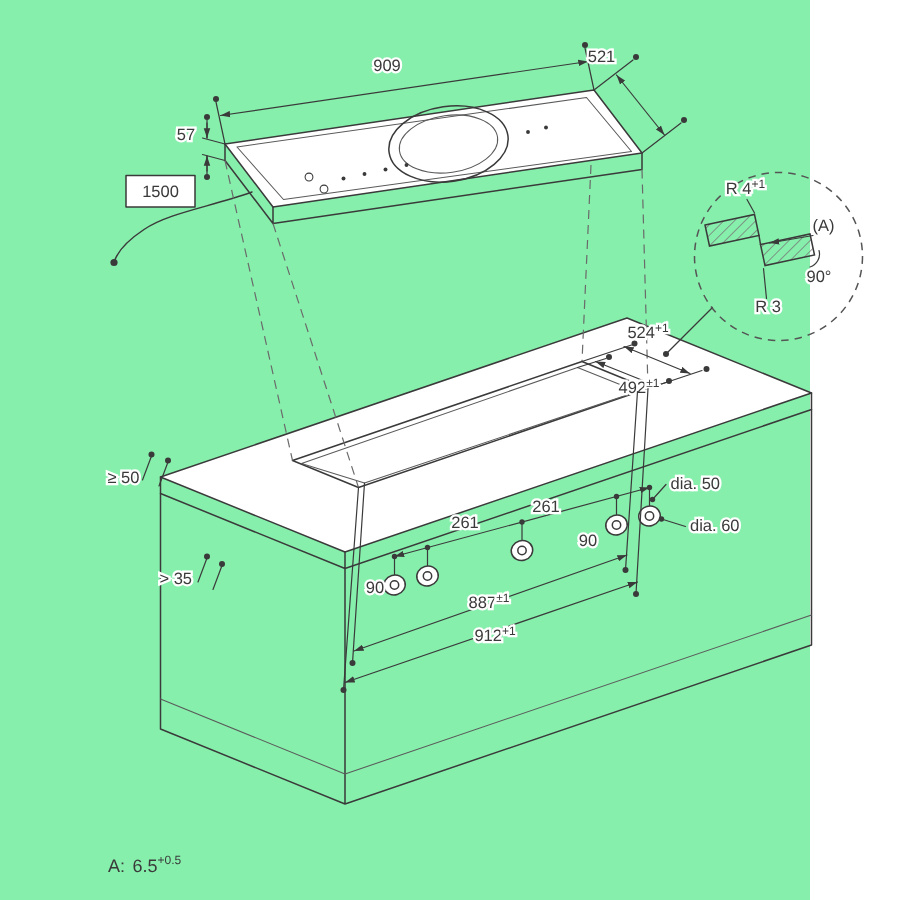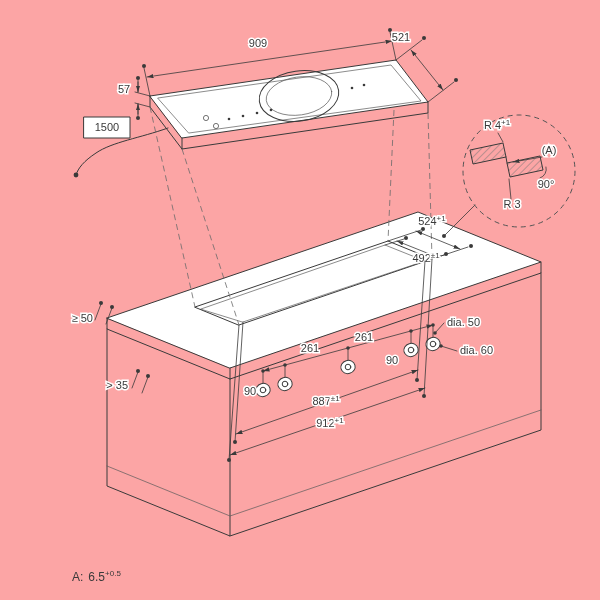--- a/index.html
+++ b/index.html
@@ -1,16 +1,16 @@
 <!DOCTYPE html>
 <html><head>
 <meta charset="utf-8">
 <style>
   html,body{margin:0;padding:0;background:#fff;}
-  #stage{width:600px;height:600px;position:relative;background:#fca5a5;
+  #stage{width:540px;height:600px;position:relative;background:#86efac;
          font-family:"Liberation Sans",sans-serif;}
   svg{display:block;}
   .ln{fill:none;stroke:#3a3a3a;stroke-width:1;stroke-linejoin:round;stroke-linecap:round;}
   .fillw{fill:#ffffff;}
   .thin{stroke-width:.7;stroke:#5a5a5a;}
   .dim{fill:none;stroke:#3a3a3a;stroke-width:.8;stroke-linecap:round;}
   .dash{fill:none;stroke:#6a6a6a;stroke-width:.8;stroke-dasharray:6 4;}
   .dashc{fill:none;stroke:#555;stroke-width:1;stroke-dasharray:5 4;}
   text{font-size:11px;fill:#3a3a3a;}
   .mid{text-anchor:middle;} .end{text-anchor:end;}

